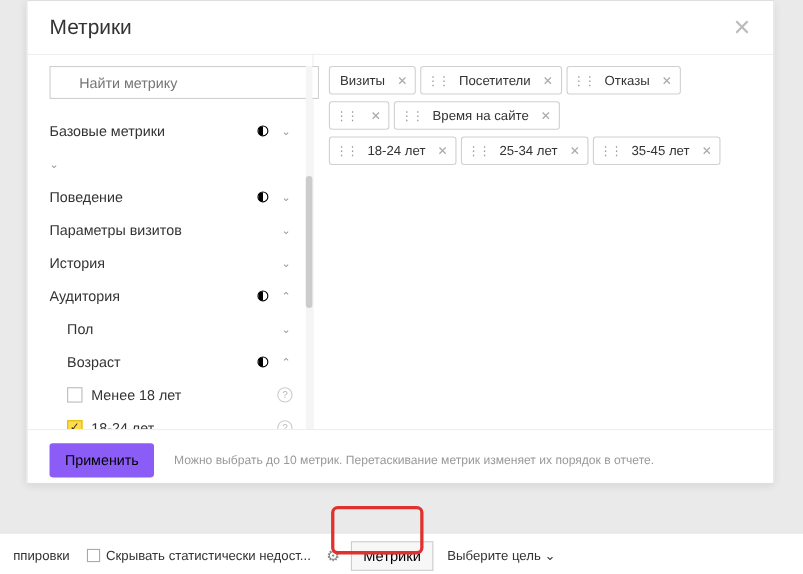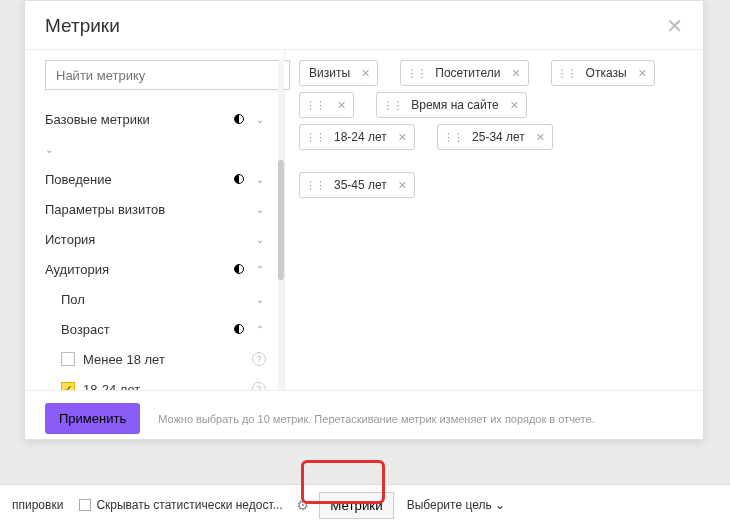--- a/index.html
+++ b/index.html
@@ -4,36 +4,36 @@
 <style>
 *{box-sizing:border-box;margin:0;padding:0;font-family:Arial,Helvetica,sans-serif}
 body{width:730px;height:522px;background:#f0f0f0;position:relative;overflow:hidden}
 .backdrop{position:absolute;inset:0;background:#eaeaea}
 .modal{position:absolute;left:24px;top:0;width:680px;height:440px;background:#fff;border:1px solid #e0e0e0;box-shadow:0 2px 8px rgba(0,0,0,.1)}
 .modal-header{padding:14px 20px 12px;display:flex;justify-content:space-between;align-items:center;border-bottom:1px solid #eee}
 .modal-title{font-size:19px;color:#333;font-weight:400}
 .close-x{font-size:20px;color:#bbb;cursor:pointer;line-height:1}
 .modal-body{display:flex;height:340px}
 .left{width:260px;border-right:1px solid #eee;padding:10px 10px 0 20px;display:flex;flex-direction:column;position:relative}
-.search{width:245px;height:30px;border:1px solid #d0d0d0;padding:0 10px;font-size:13px;margin-bottom:14px;color:#333}
+.search{width:245px;height:30px;border:1px solid #d0d0d0;padding:0 26px;font-size:13px;margin-bottom:14px;color:#333}
 .tree{flex:1;overflow:hidden}
 .cat{display:flex;align-items:center;height:30px;font-size:13px;color:#333;cursor:pointer;padding-right:8px}
 .cat.sub{padding-left:16px}
 .cat-label{flex:1}
 .circ{width:10px;height:10px;border-radius:50%;background:#000;margin-right:12px;display:inline-block}
 .circ.half{background:linear-gradient(90deg,#000 50%,transparent 50%);border:1px solid #000}
 .chev{width:10px;height:10px;display:inline-block;color:#999;font-size:10px}
 .check-row{display:flex;align-items:center;height:30px;font-size:13px;color:#333;padding-left:16px;padding-right:8px}
 .cbox{width:14px;height:14px;border:1px solid #bbb;margin-right:8px;display:inline-flex;align-items:center;justify-content:center;font-size:11px;line-height:1;color:#333}
 .cbox.checked{background:#ffdb4d;border-color:#e0b800}
 .q{width:14px;height:14px;border-radius:50%;border:1px solid #ccc;color:#bbb;font-size:9px;display:inline-flex;align-items:center;justify-content:center;margin-left:auto}
 .scrollbar{position:absolute;right:0;top:10px;bottom:0;width:6px;background:#f5f5f5}
 .thumb{position:absolute;right:0;top:100px;width:6px;height:120px;background:#ccc;border-radius:3px}
 .right{flex:1;padding:10px 14px}
-.chips{display:flex;flex-wrap:wrap;gap:22px}
+.chips{display:flex;flex-wrap:wrap;gap:4px}
 .chip{display:inline-flex;align-items:center;height:26px;border:1px solid #d0d0d0;border-radius:3px;font-size:12px;color:#333;background:#fff}
 .chip .grip{padding:0 5px;color:#999;cursor:grab;font-size:11px;letter-spacing:-1px}
 .chip .txt{padding:0 4px}
 .chip .x{padding:0 7px;color:#aaa;cursor:pointer;font-size:11px}
 .modal-footer{display:flex;align-items:center;padding:12px 20px;border-top:1px solid #eee;gap:18px}
 .apply{background:#8b5cf6;border:none;padding:8px 14px;font-size:13px;cursor:pointer;border-radius:3px}
 .hint{font-size:11px;color:#999}
 .bottom-bar{position:absolute;left:0;right:0;top:484px;height:42px;background:#fff;border-top:1px solid #ddd;border-bottom:1px solid #ddd;display:flex;align-items:center;padding:0 4px;font-size:12px;color:#333}
 .bb-item{display:flex;align-items:center;height:28px;padding:0 8px;white-space:nowrap}
 .bb-box{width:12px;height:12px;border:1px solid #aaa;margin-right:5px}

